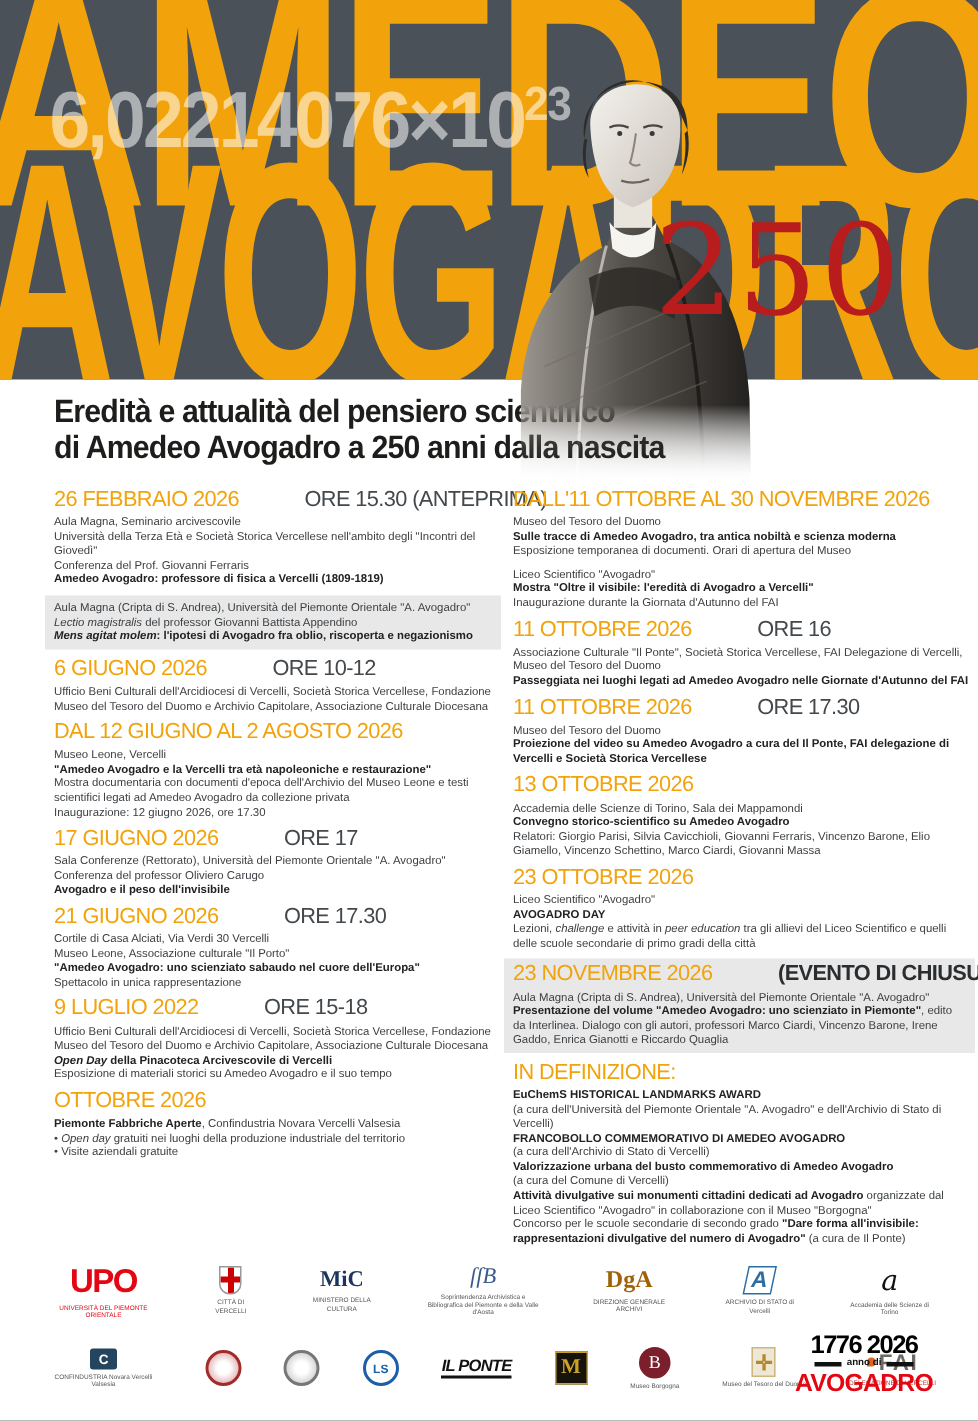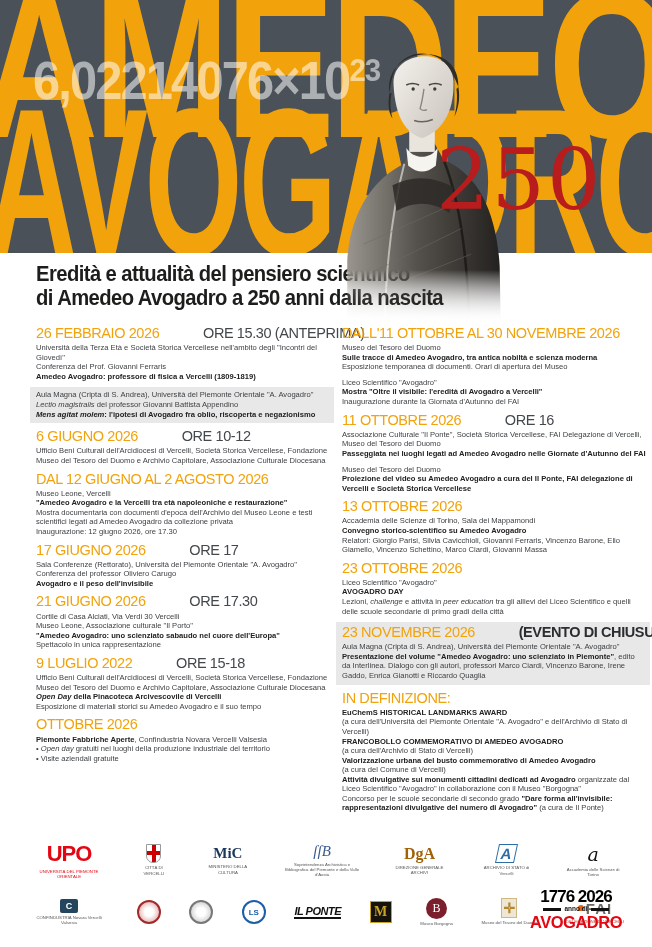--- a/index.html
+++ b/index.html
@@ -136,20 +136,21 @@
 
   <div class="title-block">
     <div>Eredità e attualità del pensiero scientifico</div>
     <div>di Amedeo Avogadro a 250 anni dalla nascita</div>
   </div>
 
   <div class="col left">
       <div class="event">
         <div class="event-date-line"><span class="event-date">26 FEBBRAIO 2026</span><span class="event-time"> ORE 15.30 (ANTEPRIMA)</span></div>
         <div class="event-body">
+          <div class="event-line">Aula Magna, Seminario arcivescovile</div>
           <div class="event-line">Università della Terza Età e Società Storica Vercellese nell'ambito degli "Incontri del Giovedì"</div>
           <div class="event-line">Conferenza del Prof. Giovanni Ferraris</div>
           <div class="event-line"><b>Amedeo Avogadro: professore di fisica a Vercelli (1809-1819)</b></div>
         </div>
       </div>
       <div class="event highlight">
         <div class="event-body">
           <div class="event-line">Aula Magna (Cripta di S. Andrea), Università del Piemonte Orientale "A. Avogadro"</div>
           <div class="event-line"><i>Lectio magistralis</i> del professor Giovanni Battista Appendino</div>
           <div class="event-line"><b><i>Mens agitat molem</i>: l'ipotesi di Avogadro fra oblio, riscoperta e negazionismo</b></div>
@@ -221,20 +222,21 @@
         </div>
       </div>
       <div class="event">
         <div class="event-date-line"><span class="event-date">11 OTTOBRE 2026</span><span class="event-time"> ORE 16</span></div>
         <div class="event-body">
           <div class="event-line">Associazione Culturale "Il Ponte", Società Storica Vercellese, FAI Delegazione di Vercelli, Museo del Tesoro del Duomo</div>
           <div class="event-line"><b>Passeggiata nei luoghi legati ad Amedeo Avogadro nelle Giornate d'Autunno del FAI</b></div>
         </div>
       </div>
       <div class="event">
+        <div class="event-date-line"><span class="event-date">11 OTTOBRE 2026</span><span class="event-time"> ORE 17.30</span></div>
         <div class="event-body">
           <div class="event-line">Museo del Tesoro del Duomo</div>
           <div class="event-line"><b>Proiezione del video su Amedeo Avogadro a cura del Il Ponte, FAI delegazione di Vercelli e Società Storica Vercellese</b></div>
         </div>
       </div>
       <div class="event">
         <div class="event-date-line"><span class="event-date">13 OTTOBRE 2026</span></div>
         <div class="event-body">
           <div class="event-line">Accademia delle Scienze di Torino, Sala dei Mappamondi</div>
           <div class="event-line"><b>Convegno storico-scientifico su Amedeo Avogadro</b></div>

